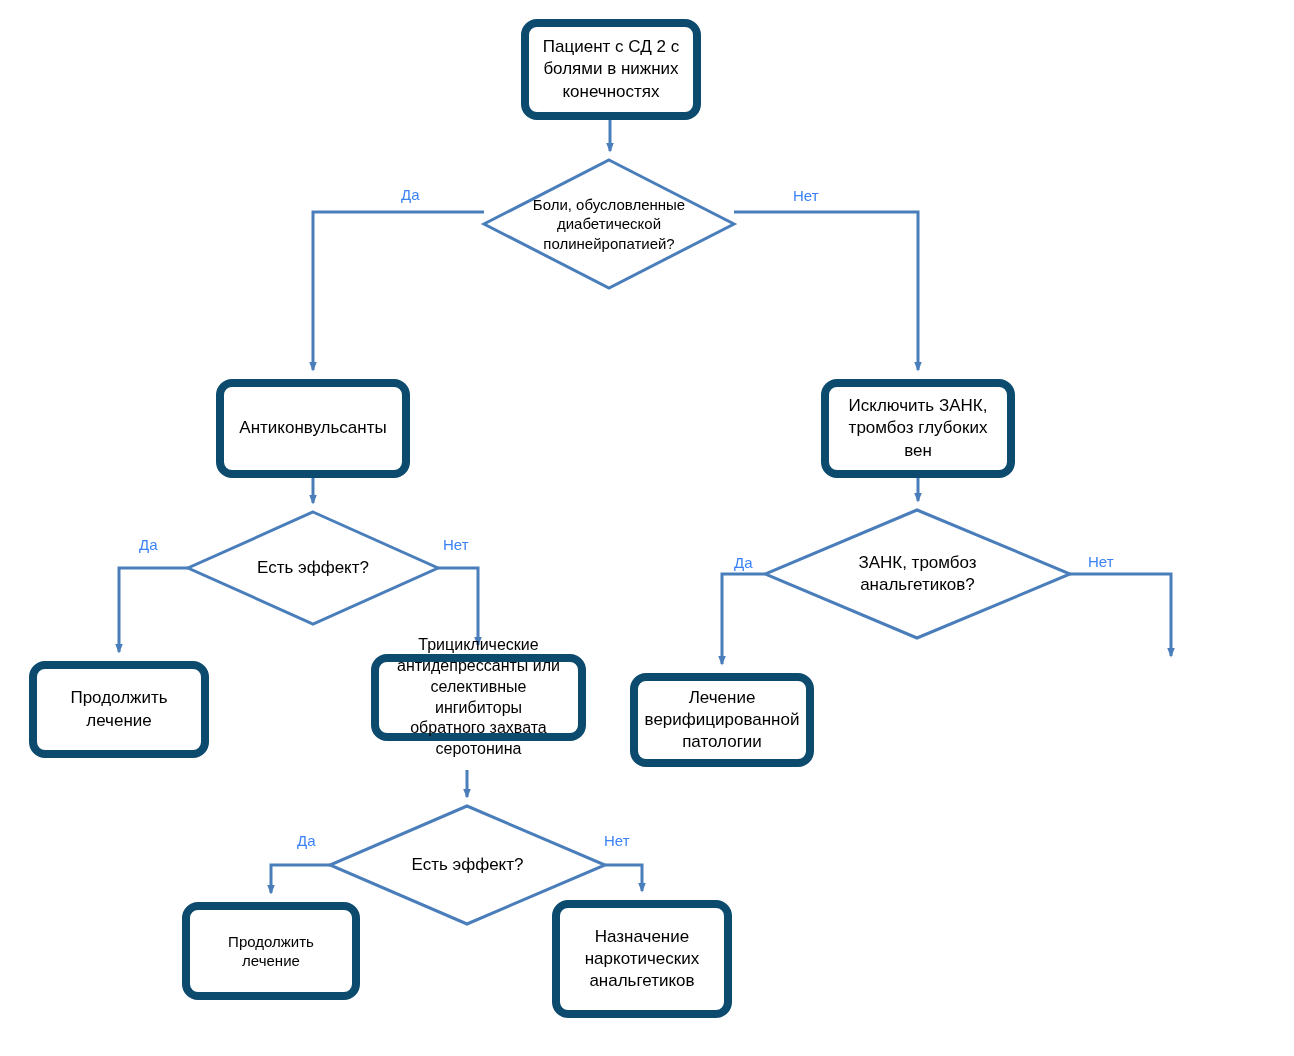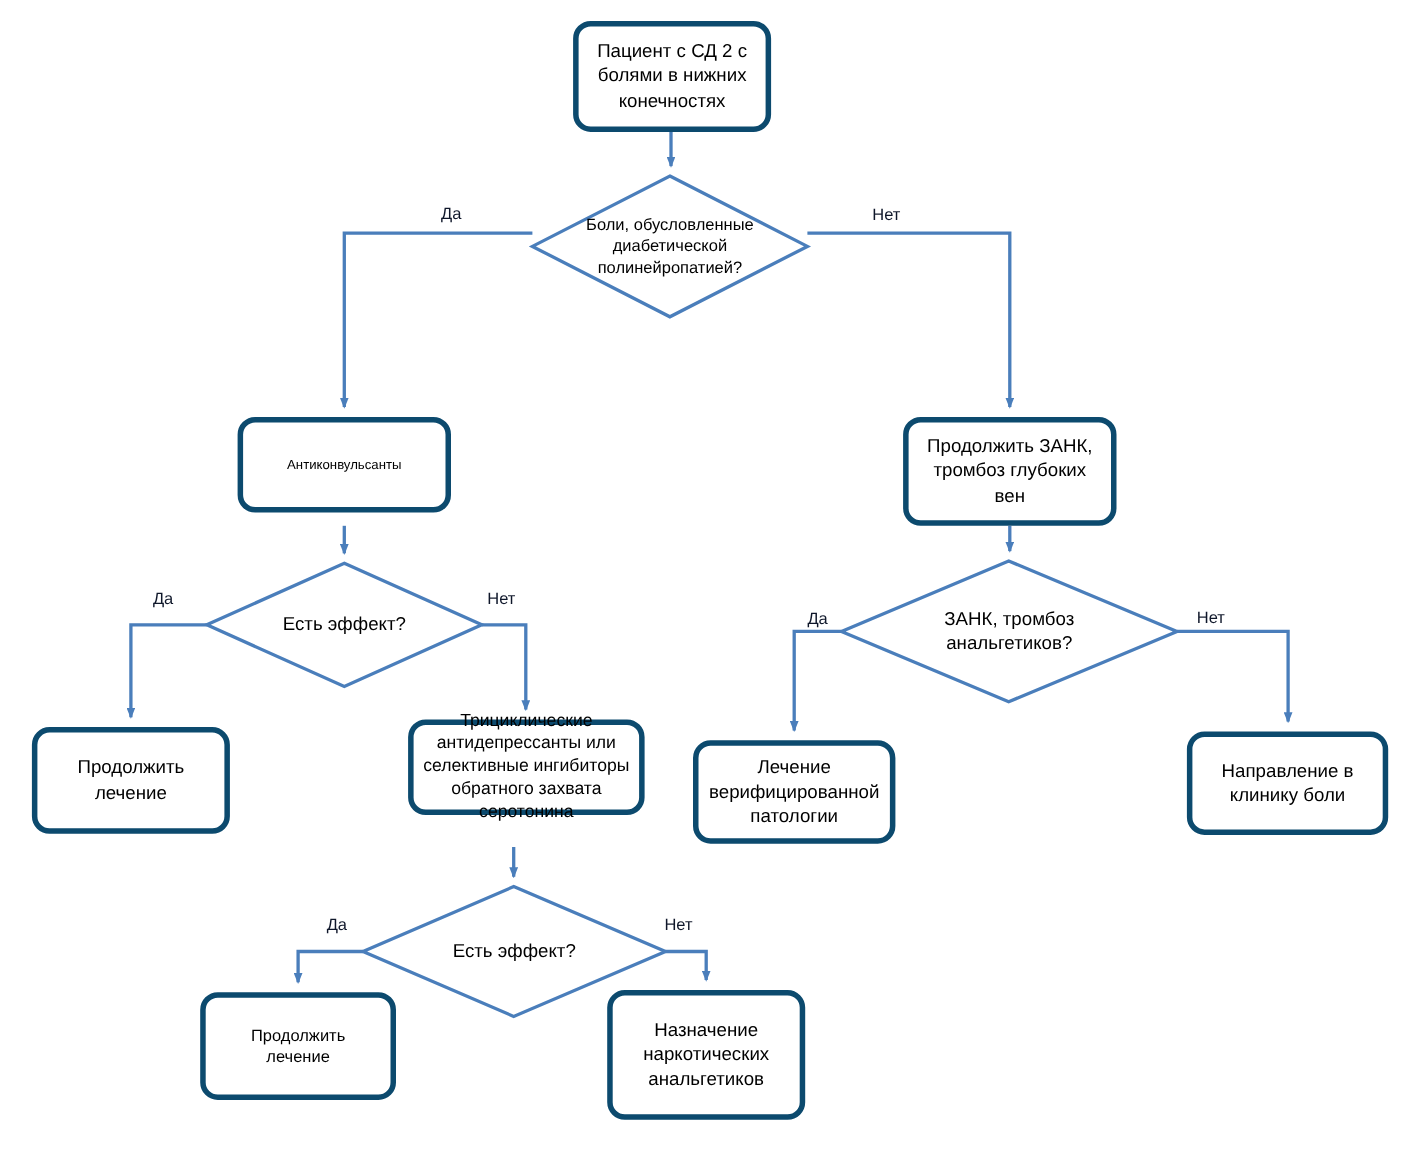--- a/index.html
+++ b/index.html
@@ -28,37 +28,37 @@
   .node {
     position: absolute;
     box-sizing: border-box;
     display: flex;
     align-items: center;
     justify-content: center;
     text-align: center;
     color: #000000;
   }
   .node.process {
-    border: 5px solid #0c4a6e;
+    border: 8px solid #0c4a6e;
     border-radius: 16px;
     background: #ffffff;
     line-height: 1.30;
   }
   .node.decision {
     background: transparent;
     border: none;
     line-height: 1.30;
   }
   .node.decision .dtext {
     position: relative;
     z-index: 3;
   }
   .edge-label {
     position: absolute;
-    color: #0f172a;
+    color: #3b82f6;
     font-size: 15px;
     line-height: 1;
     white-space: nowrap;
   }
   .nodetext {
     padding: 0 8px;
     white-space: pre-line;
   }
 </style>
 </head>
@@ -106,26 +106,26 @@
       <polygon points="467,806 605,865 467,924 330,865"></polygon>
     </g>
   </svg>
 
   <div class="node process" style="left:521px; top:19px; width:180px; height:101px; font-size:17px;">
     <span class="nodetext">Пациент с СД 2 с
 болями в нижних
 конечностях</span>
   </div>
 
-  <div class="node process" style="left:216px; top:379px; width:194px; height:87px; font-size:12px;justify-content:center;">
+  <div class="node process" style="left:216px; top:379px; width:194px; height:99px; font-size:17px;justify-content:center;">
     <span class="nodetext">Антиконвульсанты</span>
   </div>
 
   <div class="node process" style="left:821px; top:379px; width:194px; height:99px; font-size:17px;">
-    <span class="nodetext">Продолжить ЗАНК,
+    <span class="nodetext">Исключить ЗАНК,
 тромбоз  глубоких вен</span>
   </div>
 
   <div class="node process" style="left:29px; top:661px; width:180px; height:97px; font-size:17px;">
     <span class="nodetext">Продолжить
 лечение</span>
   </div>
 
   <div class="node process" style="left:371px; top:654px; width:215px; height:87px; font-size:16px;">
     <span class="nodetext">Трициклические
@@ -134,24 +134,20 @@
 обратного захвата
 серотонина</span>
   </div>
 
   <div class="node process" style="left:630px; top:673px; width:184px; height:94px; font-size:17px;">
     <span class="nodetext">Лечение
 верифицированной
 патологии</span>
   </div>
 
-  <div class="node process" style="left:1079px; top:665px; width:183px; height:94px; font-size:17px;">
-    <span class="nodetext">Направление в
-клинику боли</span>
-  </div>
 
   <div class="node process" style="left:182px; top:902px; width:178px; height:98px; font-size:15px;">
     <span class="nodetext">Продолжить
 лечение</span>
   </div>
 
   <div class="node process" style="left:552px; top:900px; width:180px; height:118px; font-size:17px;">
     <span class="nodetext">Назначение
 наркотических
 анальгетиков</span>

